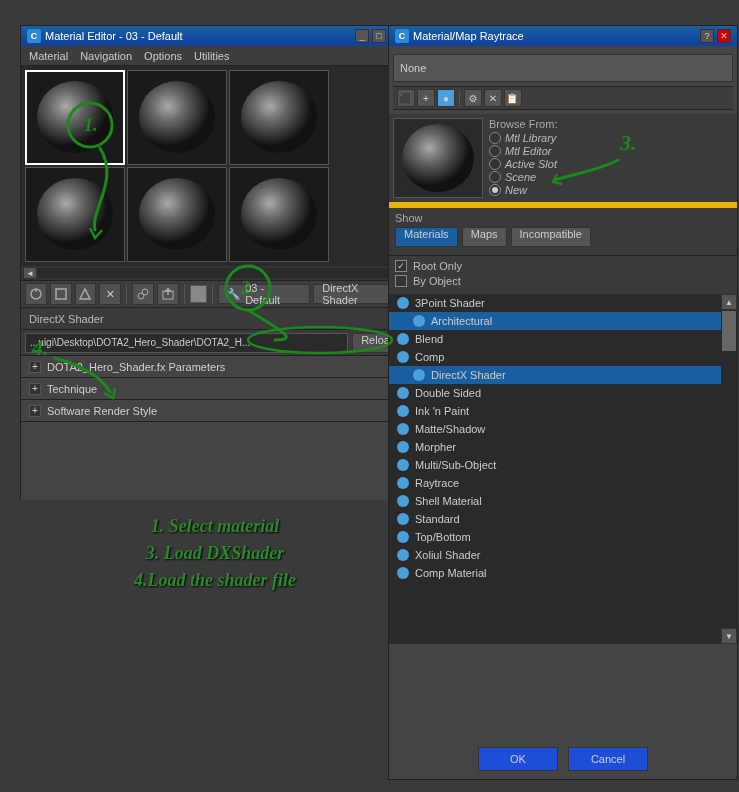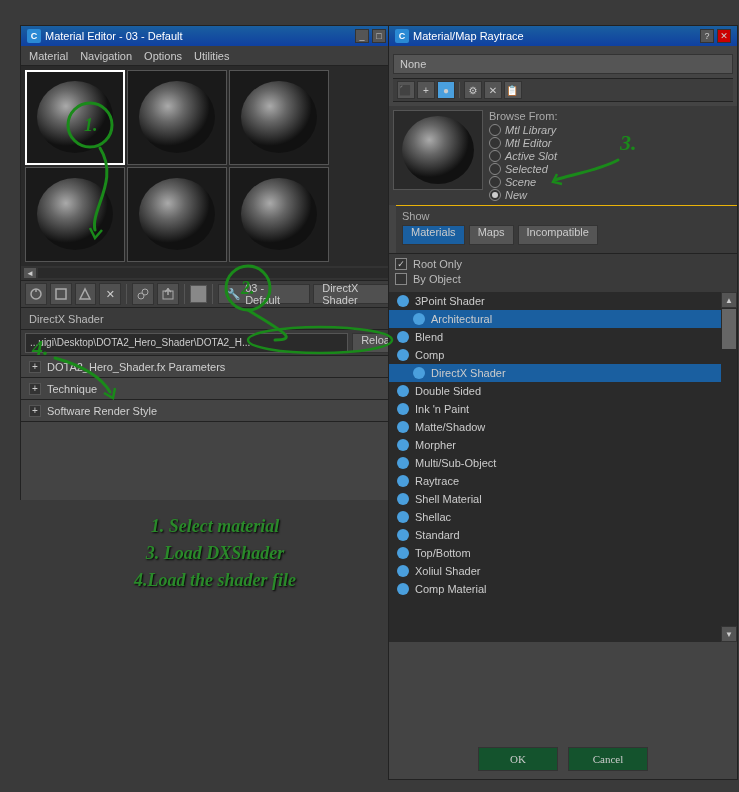--- a/index.html
+++ b/index.html
@@ -333,21 +333,21 @@
     .radio-circle.checked::after {
       content: '';
       width: 6px;
       height: 6px;
       border-radius: 50%;
       background: #ccc;
     }
     .none-field {
       background: #555;
       border: 1px solid #333;
-      height: 20px;
+      height: 28px;
       display: flex;
       align-items: center;
       padding: 0 6px;
       color: #ccc;
       font-size: 11px;
       margin: 4px 0;
     }
 
     
     .browser-toolbar {
@@ -434,22 +434,21 @@
       width: 14px;
       height: 40px;
       background: #666;
       margin: 1px;
     }
 
     
     .show-section {
       background: #3a3a3a;
       padding: 4px 6px;
-      border-top: 1px solid #eab308;
-      margin-left: 7px;
+      border-top: 6px solid #eab308;
     }
     .show-label {
       color: #aaa;
       font-size: 11px;
       margin-bottom: 3px;
     }
     .show-buttons {
       display: flex;
       gap: 4px;
       margin-bottom: 4px;
@@ -504,29 +503,28 @@
       right: 0;
       display: flex;
       justify-content: center;
       gap: 10px;
       padding: 4px;
       background: #444;
     }
     .footer-btn {
       width: 80px;
       height: 24px;
-      background: #14532d;
-      border: 1px solid #333;
-      color: #ccc;
-      font-size: 11px;
-      display: flex;
-      align-items: center;
-      justify-content: center;
-      cursor: pointer;
-      font-family: Liberation Serif, serif;
+      background: #1d4ed8;
+      border: 1px solid #333;
+      color: #ccc;
+      font-size: 11px;
+      display: flex;
+      align-items: center;
+      justify-content: center;
+      cursor: pointer;
     }
 
     
     .green-annotation {
       position: absolute;
       pointer-events: none;
       z-index: 100;
     }
   </style>
 </head>
@@ -766,24 +764,20 @@
         <div class="radio-item">
           <div class="radio-circle"></div>
           <span>Mtl Editor</span>
         </div>
         <div class="radio-item">
           <div class="radio-circle"></div>
           <span>Active Slot</span>
         </div>
         <div class="radio-item">
           <div class="radio-circle"></div>
-          <span>Selected</span>
-        </div>
-        <div class="radio-item">
-          <div class="radio-circle"></div>
           <span>Scene</span>
         </div>
         <div class="radio-item">
           <div class="radio-circle checked"></div>
           <span>New</span>
         </div>
       </div>
     </div>
   </div>
 
@@ -852,24 +846,20 @@
       <div class="list-item">
         <div class="list-item-icon" style="background:#4a9fdd;"></div>
         <span>Raytrace</span>
       </div>
       <div class="list-item">
         <div class="list-item-icon" style="background:#4a9fdd;"></div>
         <span>Shell Material</span>
       </div>
       <div class="list-item">
         <div class="list-item-icon" style="background:#4a9fdd;"></div>
-        <span>Shellac</span>
-      </div>
-      <div class="list-item">
-        <div class="list-item-icon" style="background:#4a9fdd;"></div>
         <span>Standard</span>
       </div>
       <div class="list-item">
         <div class="list-item-icon" style="background:#4a9fdd;"></div>
         <span>Top/Bottom</span>
       </div>
       <div class="list-item">
         <div class="list-item-icon" style="background:#4a9fdd;"></div>
         <span>Xoliul Shader</span>
       </div>

